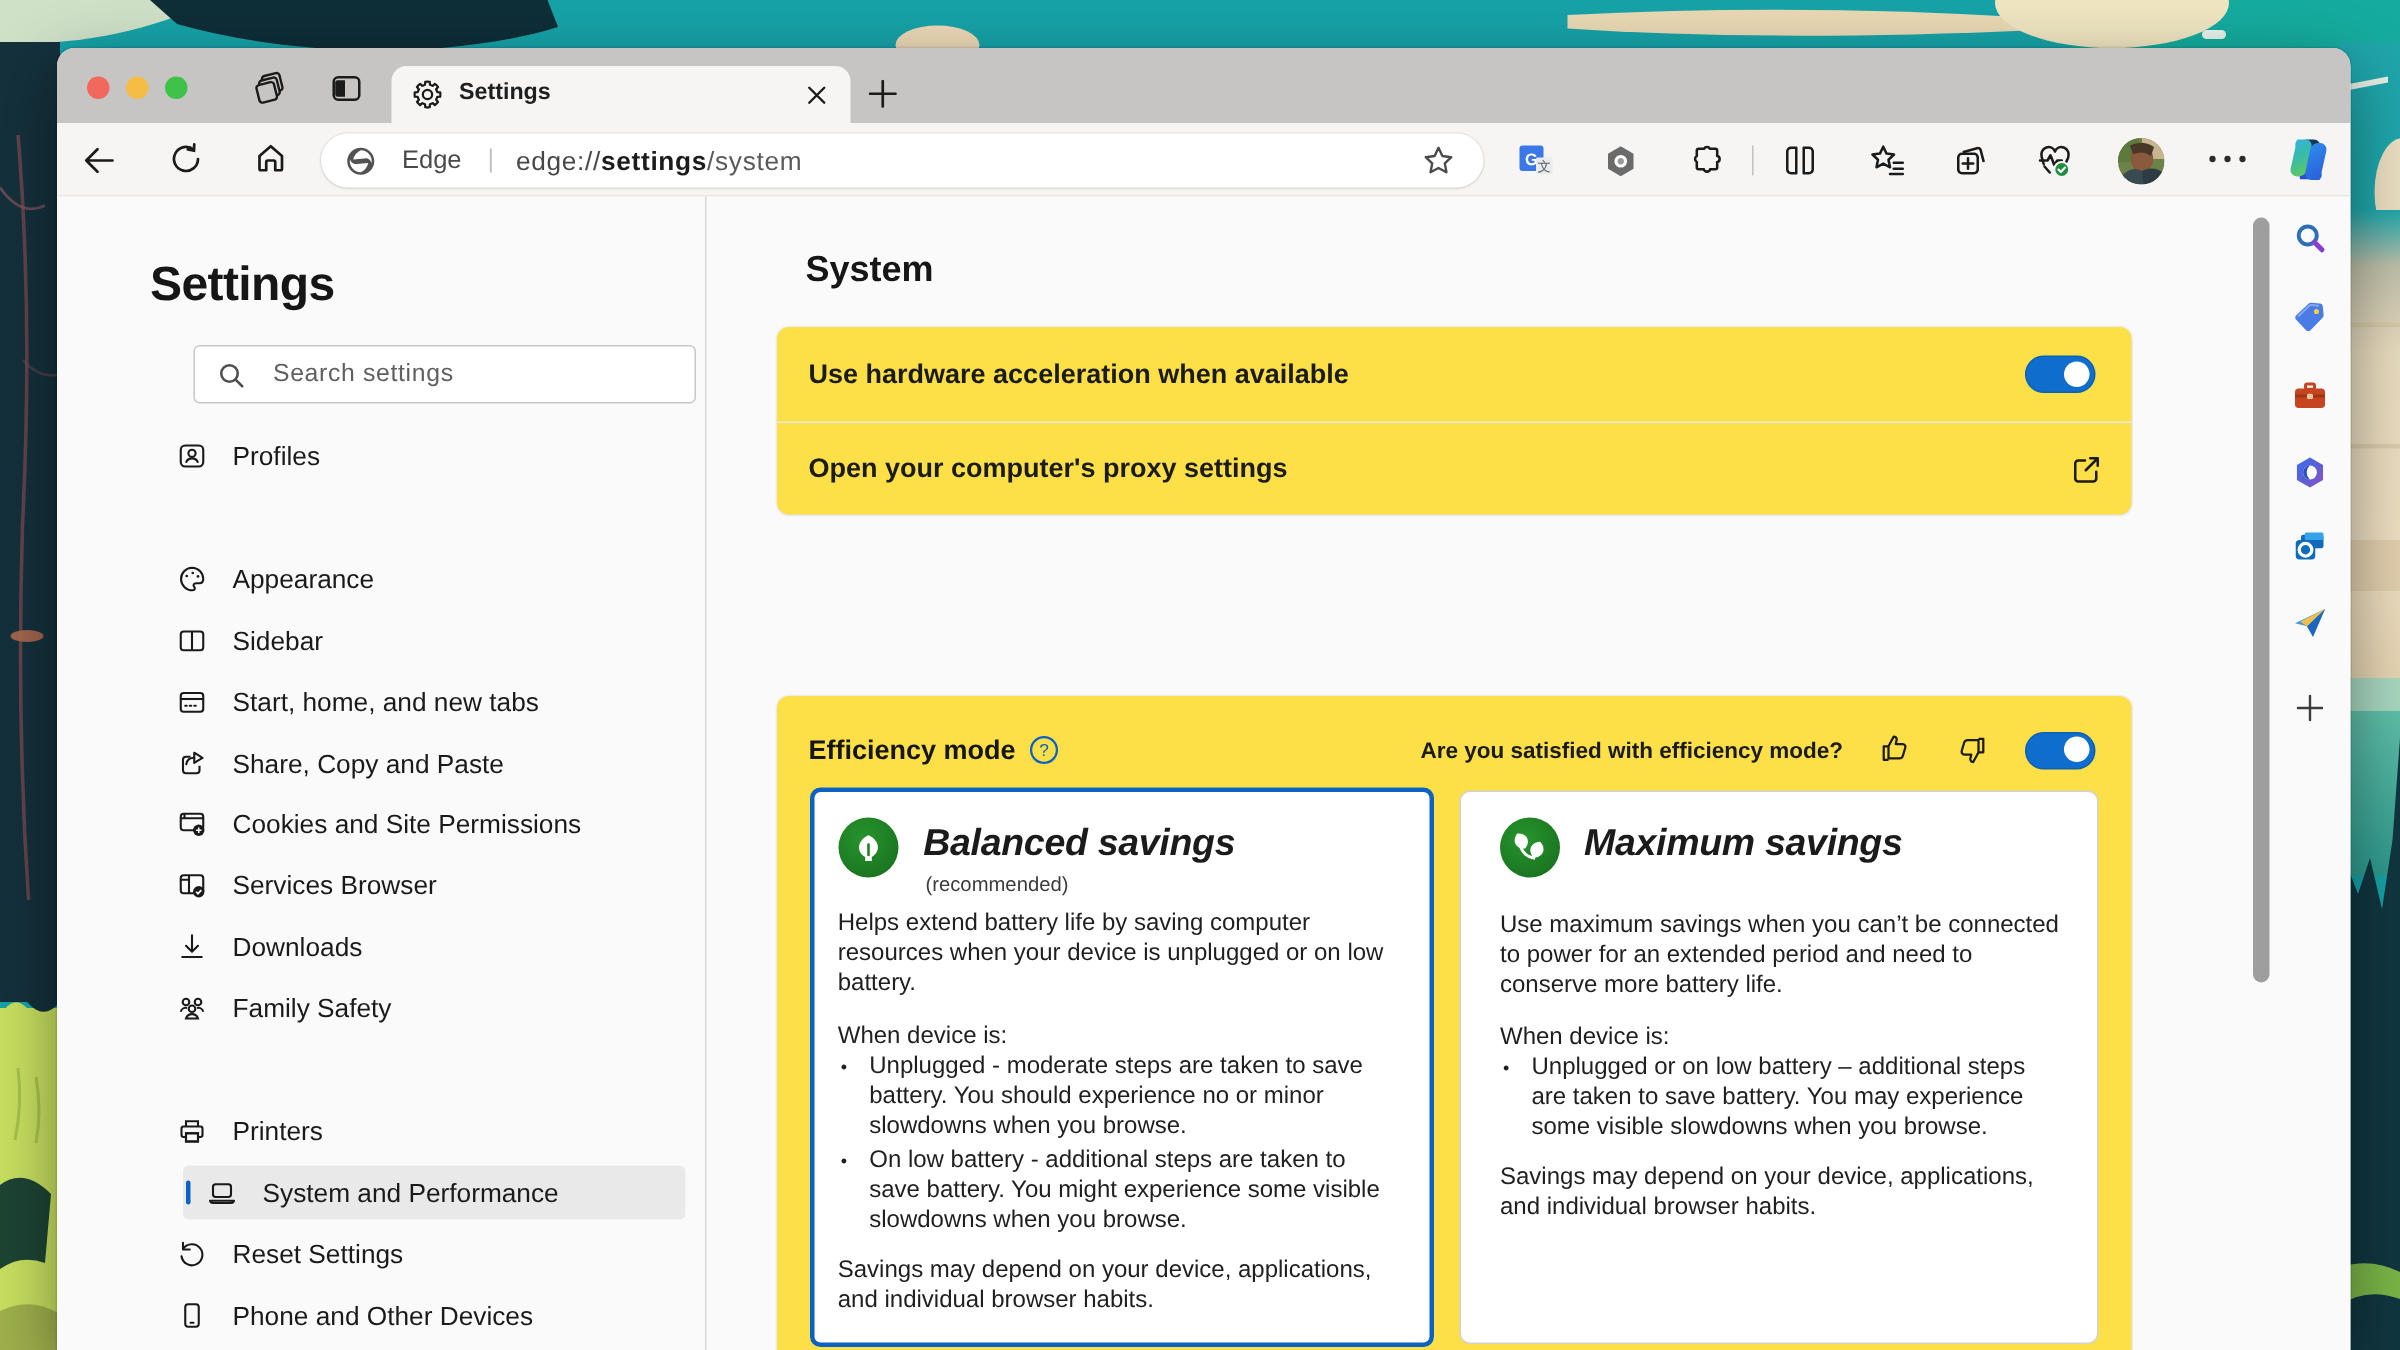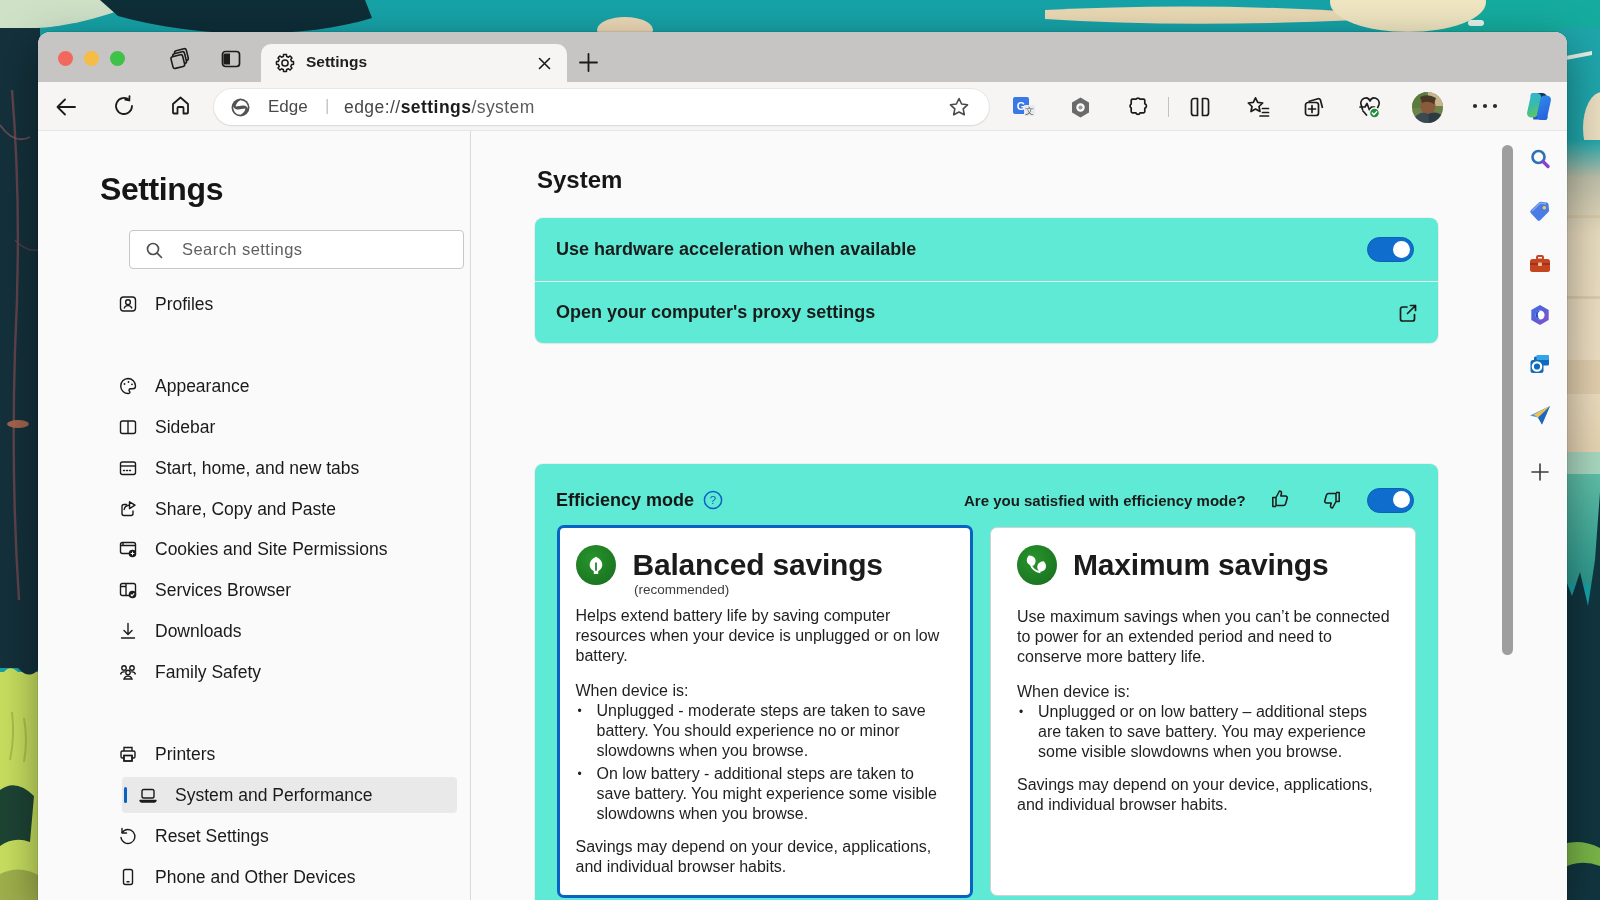--- a/index.html
+++ b/index.html
@@ -29,29 +29,29 @@
   #searchbox {
     position:absolute; left:64px; top:99px; width:335px; height:39px;
     background:#fff; border:1px solid #c7c7c7; border-radius:4px;margin-left:27px;
   }
   .nav { position:absolute; left:64px; width:335px; height:36px; }
   .nav .ic { position:absolute; left:16px; top:8px; width:20px; height:20px; }
   .nav .lb { position:absolute; left:53px; top:8px; font-size:17.5px; color:#1a1a1a; white-space:nowrap; }
   .nav.sel { background:#e9e9e9; border-radius:4px;margin-left:20px; }
   .nav.sel .bar { position:absolute; left:1.5px; top:10px; width:3.5px; height:16px; border-radius:2px; background:#0b62c4; }
   .h1 { position:absolute; font-size:24px; font-weight:bold; color:#161616; }
-  .card { position:absolute; left:497px; width:903px; background:#5eead4; border-radius:8px;
+  .card { position:absolute; left:480px; width:903px; background:#fde047; border-radius:8px;
           box-shadow:0 0 0 1px rgba(0,0,0,.045), 0 1px 2px rgba(0,0,0,.05); }
   .rowlabel { position:absolute; left:21px; font-size:18px; font-weight:bold; color:#1b1b1b; }
   .toggle { position:absolute; width:47px; height:25px; border-radius:13px; background:#0f6ecd; border:1.5px solid #0a60b4; }
   .toggle .knob { position:absolute; right:3px; top:2.5px; width:17px; height:17px; border-radius:50%; background:#fff; }
   .subcard { position:absolute; background:#fff; border-radius:7px; }
   .body { font-size:16px; line-height:20px; color:#1f1f1f; }
   .gicon { position:absolute; width:40px; height:40px; border-radius:50%; }
-  .sctitle { position:absolute; font-size:30px; font-weight:bold; color:#1b1b1b; letter-spacing:-.2px; }
+  .sctitle { position:absolute; font-size:25px; font-weight:bold; color:#1b1b1b; letter-spacing:-.2px;font-style:italic; }
   #scrollbar { position:absolute; left:1464px; top:14px; width:11px; height:510px; background:#9e9e9e; border-radius:6px; }
   #rail { position:absolute; left:1479px; top:0; width:50px; height:769px; }
   .railic { position:absolute; left:11px; width:24px; height:24px; }
 </style>
 </head>
 <body>
 <svg class="abs" width="1600" height="900" viewBox="0 0 1600 900" style="left:0;top:0">
   <rect width="1600" height="900" fill="#16a3a8"></rect>
   <path d="M0,0 L145,0 C105,18 55,32 0,28 Z" fill="#cfe2c8"></path>
   <path d="M100,0 L365,0 L372,18 C300,40 195,38 118,16 Z" fill="#0e2e38"></path>

